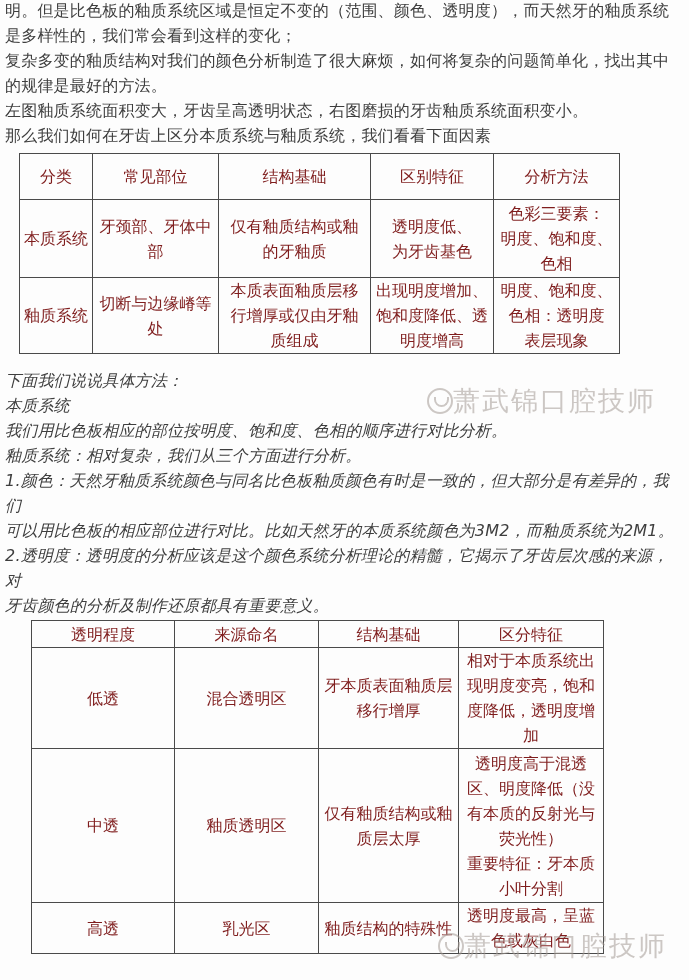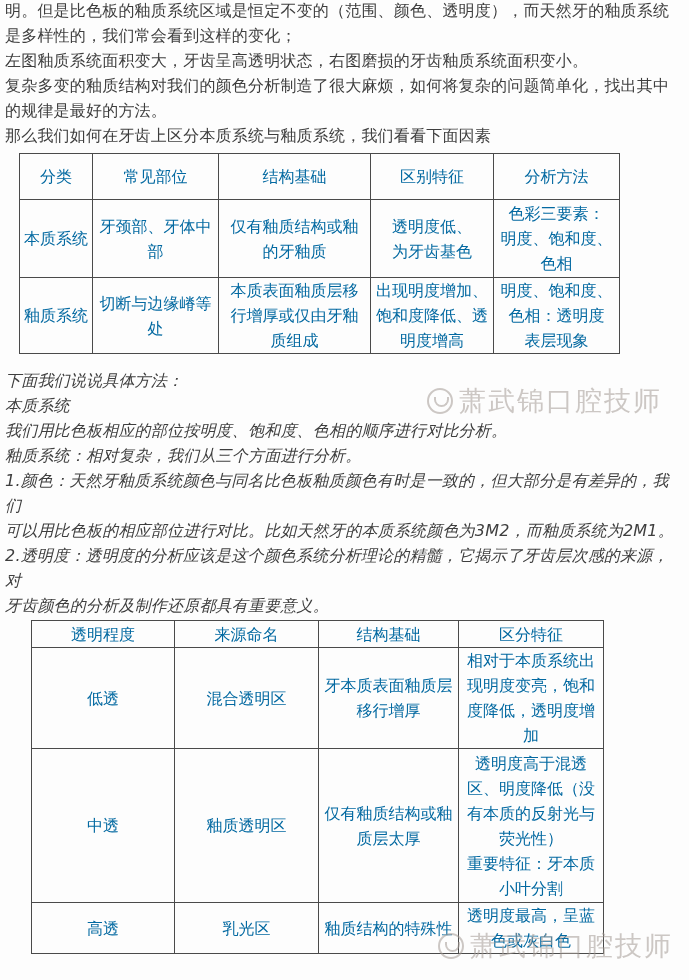--- a/index.html
+++ b/index.html
@@ -23,21 +23,21 @@
     white-space: pre-line;   
     color: #3e3e3e;
     letter-spacing: 0.2px;
   }
   .intro-block { margin-top: -2px; }
   .methods-block { margin-top: 14px; font-style: italic; }
 
   table {
     border-collapse: collapse;
     table-layout: fixed;
-    color: #0369a1;
+    color: #7f1d1d;
   }
   th, td {
     border: 1px solid #4a4a4a;
     font-weight: normal;
     font-size: 16px;
     line-height: 25px;
     text-align: center;
     vertical-align: middle;
     white-space: pre-line;
     padding: 0 2px;
@@ -63,21 +63,21 @@
   .table2 tr.hdr th { height: 27px; }
   .table2 tr.r1 td { height: 100px; }
   .table2 tr.r2 td { height: 154px; margin-top: 34px; }
   .table2 tr.r3 td { height: 46px; }
 
   
   .watermark {
     position: absolute;
     display: flex;
     align-items: center;
-    gap: 6px;
+    gap: 0;
     pointer-events: none;
     opacity: 0.55;
   }
   .wm-circle {
     width: 26px; height: 26px;
     border: 2.5px solid #a59c96;
     border-radius: 50%;
     position: relative;
     flex: 0 0 auto;
   }
@@ -100,23 +100,23 @@
   .wm2 { left: 438px; top: 928px; }
 </style>
 </head>
 <body>
 
 <div class="content">
 
   <div class="para-block intro-block">
     <p>明。但是比色板的釉质系统区域是恒定不变的（范围、颜色、透明度），而天然牙的釉质系统
 是多样性的，我们常会看到这样的变化；</p>
-    <p>左图釉质系统面积变大，牙齿呈高透明状态，右图磨损的牙齿釉质系统面积变小。</p>
     <p>复杂多变的釉质结构对我们的颜色分析制造了很大麻烦，如何将复杂的问题简单化，找出其中
 的规律是最好的方法。</p>
+    <p>左图釉质系统面积变大，牙齿呈高透明状态，右图磨损的牙齿釉质系统面积变小。</p>
     <p>那么我们如何在牙齿上区分本质系统与釉质系统，我们看看下面因素</p>
   </div>
 
   <table class="table1">
     <colgroup>
       <col class="c1">
         <col class="c2">
         <col class="c3">
         <col class="c4">
         <col class="c5">

